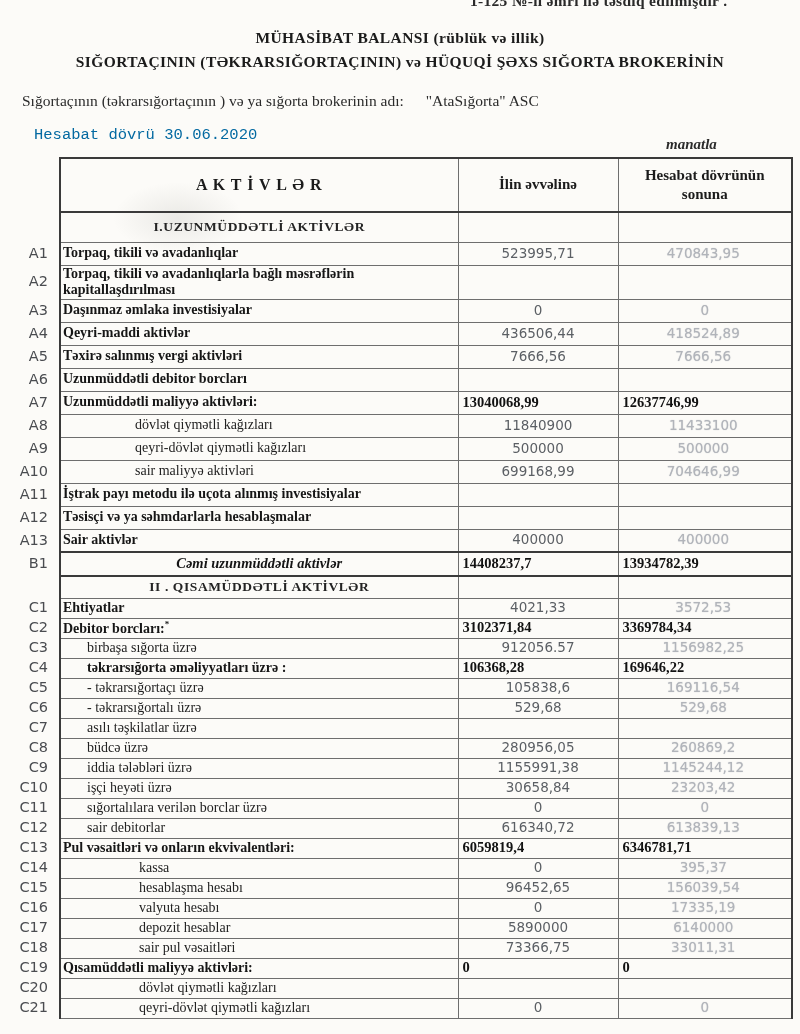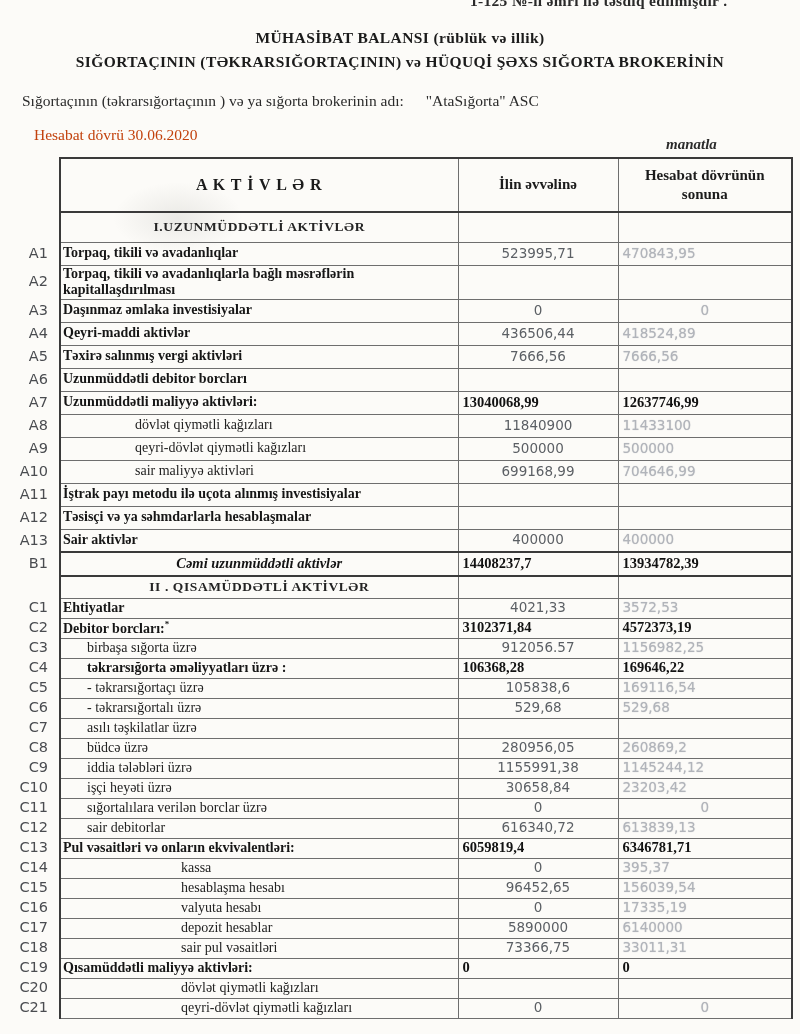--- a/index.html
+++ b/index.html
@@ -15,21 +15,21 @@
     top:-8px;left:470px;width:330px;
     font-weight:bold;font-size:15.5px;color:#2a2a2a;
     letter-spacing:.3px;white-space:nowrap;
   }
   .title{
     top:26px;left:25px;width:750px;text-align:center;
     font-weight:bold;font-size:15.5px;line-height:1.55;letter-spacing:.4px;color:#1b1b1b;
   }
   .subject{top:92px;left:22px;font-size:15.5px;color:#2b2b2b;}
   .subject .val{margin-left:22px;}
-  .period{top:126px;left:34px;font-size:15.5px;color:#c2410c;}
+  .period{top:126px;left:34px;font-size:15.5px;color:#0369a1;font-family:Liberation Mono, monospace;}
   .manatla{top:136px;left:666px;font-size:15px;font-style:italic;font-weight:bold;color:#2b2b2b;}
   .smudge{
     top:168px;left:88px;width:180px;height:100px;pointer-events:none;
     background:radial-gradient(closest-side, rgba(115,115,108,.13), rgba(115,115,108,0) 72%);
   }
   
   table.bal{
     position:absolute;top:157px;left:-4px;
     border-collapse:collapse;table-layout:fixed;
   }
@@ -47,26 +47,26 @@
     text-align:center;font-weight:bold;color:#1b1b1b;}
   tr.hdr .aktiv{font-size:16px;letter-spacing:1px;}
   tr.hdr .colh{font-size:15px;line-height:1.3;}
   tr.r-sec{height:30px;} tr.r-sec.cmp{height:22px;}
   tr.r-a{height:23px;} tr.r-c{height:20px;} tr.r-tot{height:24px;}
   tr.r-tot td.cell{border-top:2px solid #3a3a3a;border-bottom:2px solid #3a3a3a;}
   .sechead{text-align:center;font-weight:bold;font-size:13.5px;letter-spacing:.6px;color:#242424;}
   .lbl{font-size:14px;color:#222;}
   .b{font-weight:bold;color:#161616;}
   .totlbl{text-align:center;font-weight:bold;font-style:italic;font-size:14.5px;color:#151515;}
-  .i0{padding-left:2px;} .i1{padding-left:26px;} .i2{padding-left:74px;} .i3{padding-left:120px;}
+  .i0{padding-left:2px;} .i1{padding-left:26px;} .i2{padding-left:74px;} .i3{padding-left:78px;}
   td.num{font-size:13.5px;text-align:center;}
   td.light{font-family:"DejaVu Sans",sans-serif;color:#5b5f64;}
   td.faint{
     font-family:"DejaVu Sans",sans-serif;color:#b1b4ba;
-    text-align:left;padding-right:7px;
+    text-align:center;padding-right:7px;
     text-shadow:0 0 1px rgba(177,180,186,.75);
   }
   td.faint.zero{text-align:center;padding-right:4px;}
   td.strongv{font-family:"Liberation Serif",serif;font-weight:bold;font-size:14.5px;color:#121212;text-align:left;}
   sup{font-size:9px;}
 </style>
 </head>
 <body>
 
 <div class="abs smudge"></div>
@@ -199,21 +199,21 @@
       <tr class="r-c">
         <td class="gut">C1</td>
         <td class="cell nmc lbl i0 b">Ehtiyatlar</td>
         <td class="cell num light">4021,33</td>
         <td class="cell num c2 faint">3572,53</td>
       </tr>
       <tr class="r-c">
         <td class="gut">C2</td>
         <td class="cell nmc lbl i0 b">Debitor borcları:<sup>*</sup></td>
         <td class="cell num strongv">3102371,84</td>
-        <td class="cell num c2 strongv">4572373,19</td>
+        <td class="cell num c2 strongv">3369784,34</td>
       </tr>
       <tr class="r-c">
         <td class="gut">C3</td>
         <td class="cell nmc lbl i1">birbaşa sığorta üzrə</td>
         <td class="cell num light">912056.57</td>
         <td class="cell num c2 faint">1156982,25</td>
       </tr>
       <tr class="r-c">
         <td class="gut">C4</td>
         <td class="cell nmc lbl i1 b">təkrarsığorta əməliyyatları üzrə :</td>

